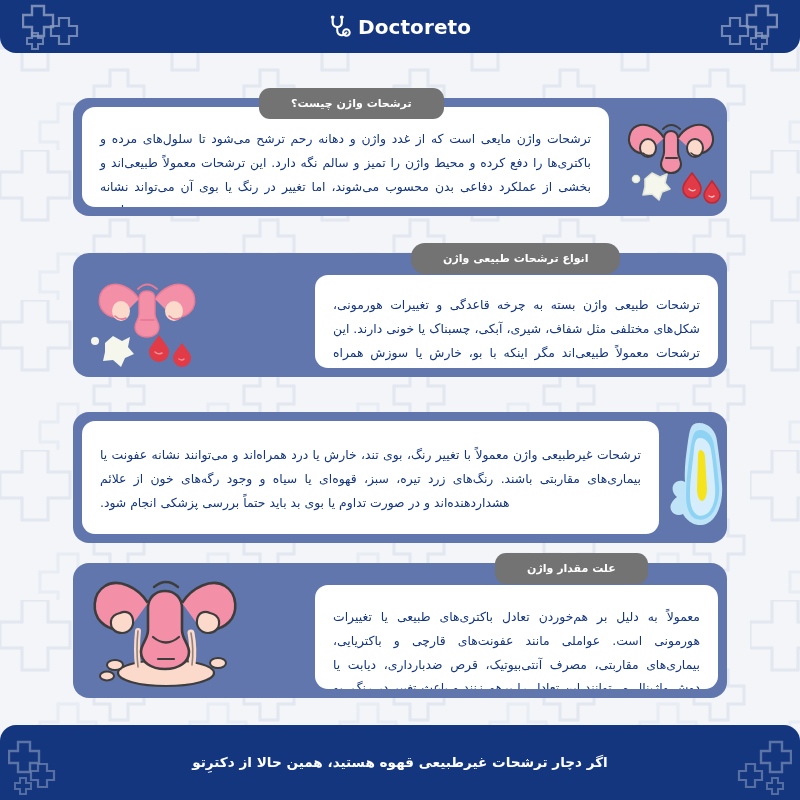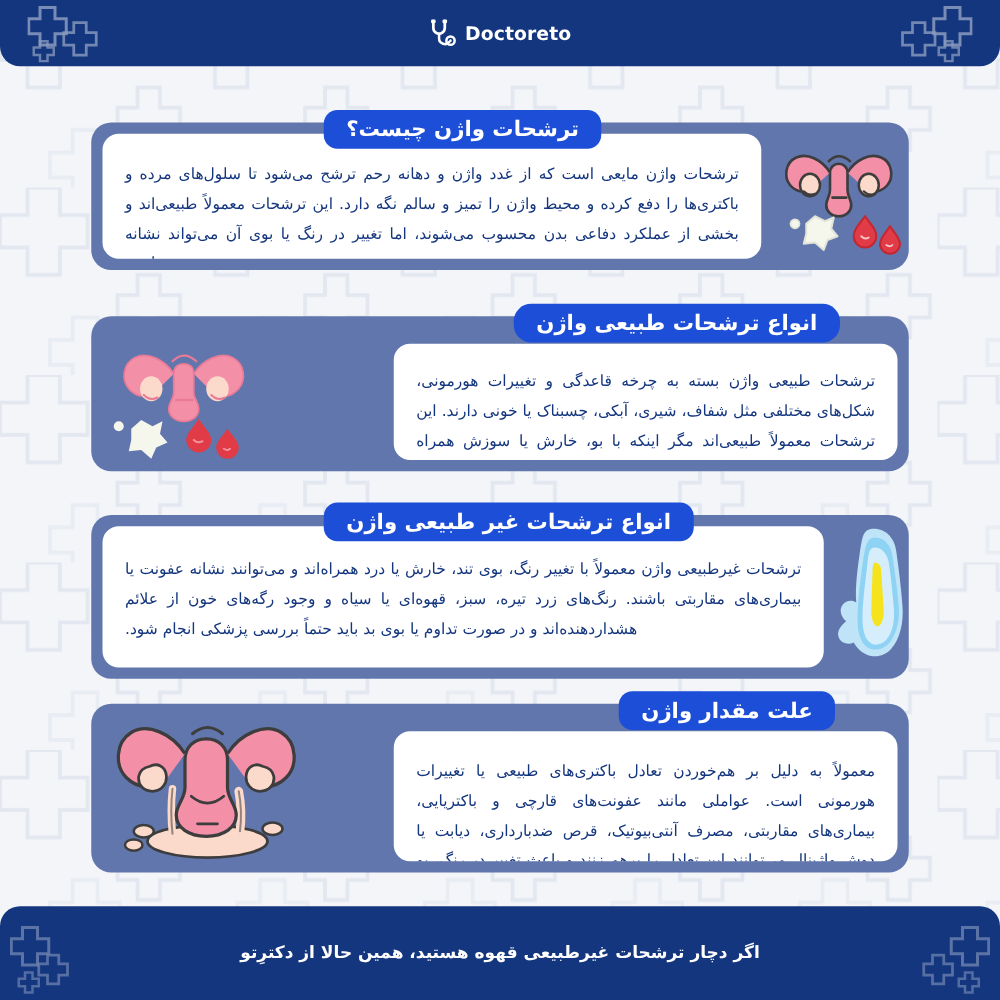--- a/index.html
+++ b/index.html
@@ -56,21 +56,21 @@
 
   .logo-wrap {
     display: flex;
     align-items: center;
     gap: 7px;
     direction: ltr;
   }
   .logo-mark { width: 22px; height: 24px; display: block; }
   .logo-text {
     color: #ffffff;
-    font-size: 15px;
+    font-size: 20px;
     font-weight: bold;
     letter-spacing: .1px;
     font-family: "DejaVu Sans", "Liberation Sans", sans-serif;
   }
 
   
   .card {
     position: absolute;
     background: #6176ac;
     border-radius: 16px;
@@ -89,31 +89,31 @@
     font-size: 12.4px;
     line-height: 1.92;
     text-align: justify;
     text-align-last: left;
     direction: rtl;
     padding: 0;
     font-family: "DejaVu Sans", "Liberation Sans", sans-serif;
   }
   .card-badge {
     position: absolute;
-    background: #1d4ed8;
+    background: #737373;
     color: #ffffff;
     border-radius: 11px;
-    font-size: 17px;
+    font-size: 11px;
     font-weight: bold;
     display: flex;
     align-items: center;
     justify-content: center;
     z-index: 4;
     white-space: nowrap;
-    padding: 0 18px;
+    padding: 0 32px;
     height: 31px;
     direction: rtl;
     font-family: "DejaVu Sans", "Liberation Sans", sans-serif;
   }
   .card-art {
     position: absolute;
     z-index: 3;
   }
 
   
@@ -263,21 +263,20 @@
       <path d="M30 3 c10 0 17 8 18 18 c2 14 4 30 5 44 c1 13 -2 26 -9 34 c-5 6 -14 8 -21 4
                c-6 -3 -9 -9 -9 -9 c-4 2 -10 1 -12 -4 c-2 -5 2 -10 6 -13 c-4 -3 -6 -9 -3 -13
                c3 -4 8 -4 11 -2 c-1 -12 1 -27 3 -41 c2 -11 2 -18 11 -18 z" fill="#bfe4f7"></path>
       <path d="M31 10 c8 0 13 7 14 15 c2 13 4 28 5 40 c1 12 -2 23 -8 30 c-5 5 -12 6 -17 3
                c-6 -4 -8 -13 -8 -22 c0 -16 3 -38 5 -51 c2 -10 3 -15 9 -15 z" fill="#8fd3f4"></path>
       <path d="M31 18 c6 0 10 6 11 12 c2 12 3 25 4 36 c1 11 -1 20 -6 26 c-4 4 -10 5 -13 2
                c-5 -4 -6 -12 -6 -20 c0 -14 3 -33 4 -44 c1 -9 2 -12 6 -12 z" fill="#d6eefb"></path>
       <path d="M31 30 c3 0 5 3 5 7 l2 32 c0 6 -2 12 -5 12 c-3 0 -5 -6 -5 -12 l1 -32 c0 -4 1 -7 2 -7 z" fill="#f5e31e"></path>
     </svg>
 
-    <div class="card-badge" style="left:186px; top:-10px;">انواع ترشحات غیر طبیعی واژن</div>
   </div>
 
   <div class="card" style="left:73px; top:563px; width:654px; height:135px;">
     <div class="card-inner" style="left:242px; top:22px; width:403px; height:104px; padding:20px 18px 8px 18px;">
       <div class="card-body">معمولاً به دلیل بر هم‌خوردن تعادل باکتری‌های طبیعی یا تغییرات هورمونی است. عواملی مانند عفونت‌های قارچی و باکتریایی، بیماری‌های مقاربتی، مصرف آنتی‌بیوتیک، قرص ضدبارداری، دیابت یا دوش واژینال می‌توانند این تعادل را برهم زنند و باعث تغییر در رنگ، بو یا مقدار ترشح شوند.</div>
     </div>
 
     <svg class="card-art" style="left:18px; top:2px; width:150px; height:130px;" viewBox="0 0 150 130" aria-hidden="true">
 
       <ellipse cx="75" cy="108" rx="48" ry="13" fill="#fbd9cb" stroke="#3d3d3d" stroke-width="2.2"></ellipse>

